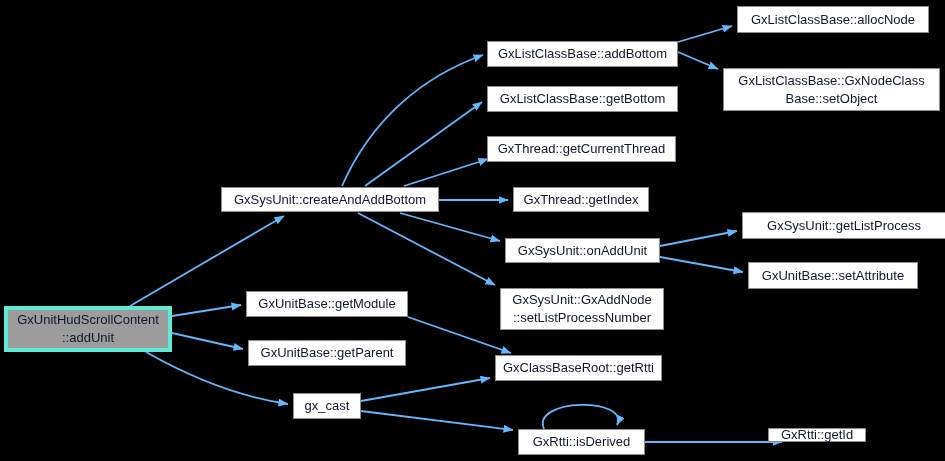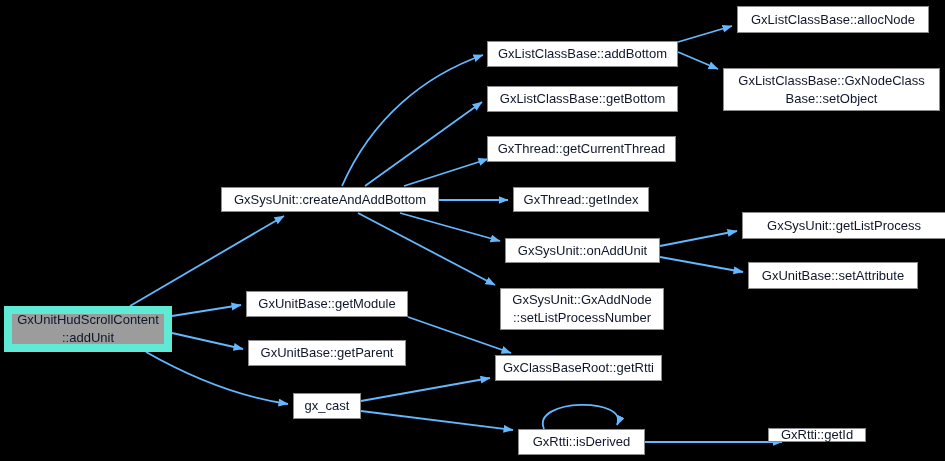--- a/index.html
+++ b/index.html
@@ -22,21 +22,21 @@
     display:flex;
     align-items:center;
     justify-content:center;
     text-align:center;
     white-space:pre-line;
     cursor:pointer;
     padding:0 4px;
   }
   .node.main{
     background:#9c9c9c;
-    border:8px solid #5eead4;
+    border:4px solid #5eead4;
   }
 </style>
 </head>
 <body>
 
 <div id="canvas">
 
   <svg id="edges" viewBox="0 0 945 461" xmlns="http://www.w3.org/2000/svg">
     <defs>
       <marker id="arrow" markerWidth="11" markerHeight="9" refX="9.5" refY="4" orient="auto" markerUnits="userSpaceOnUse">

